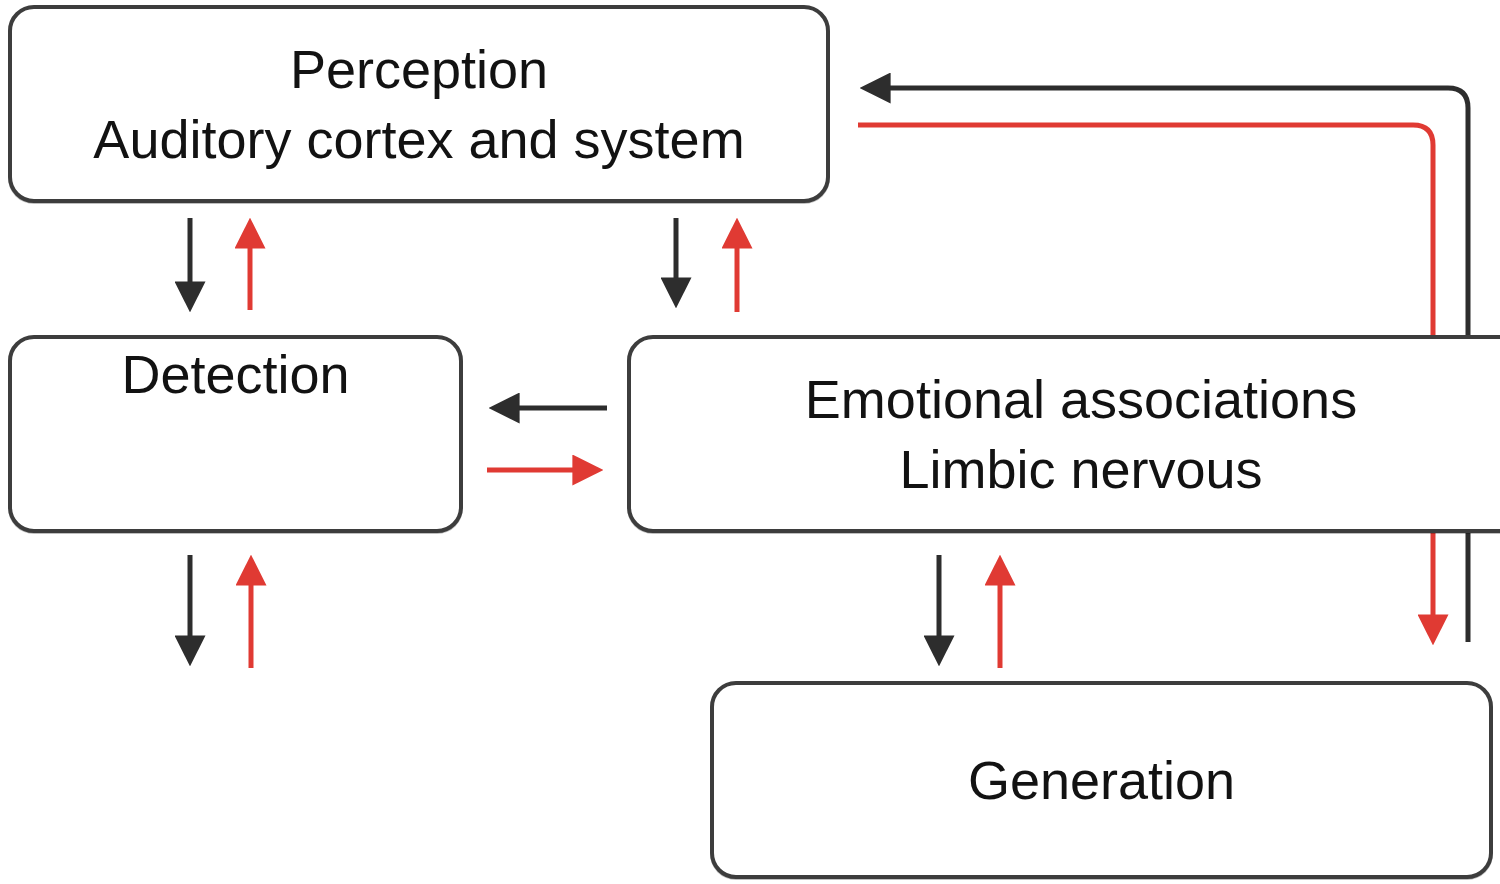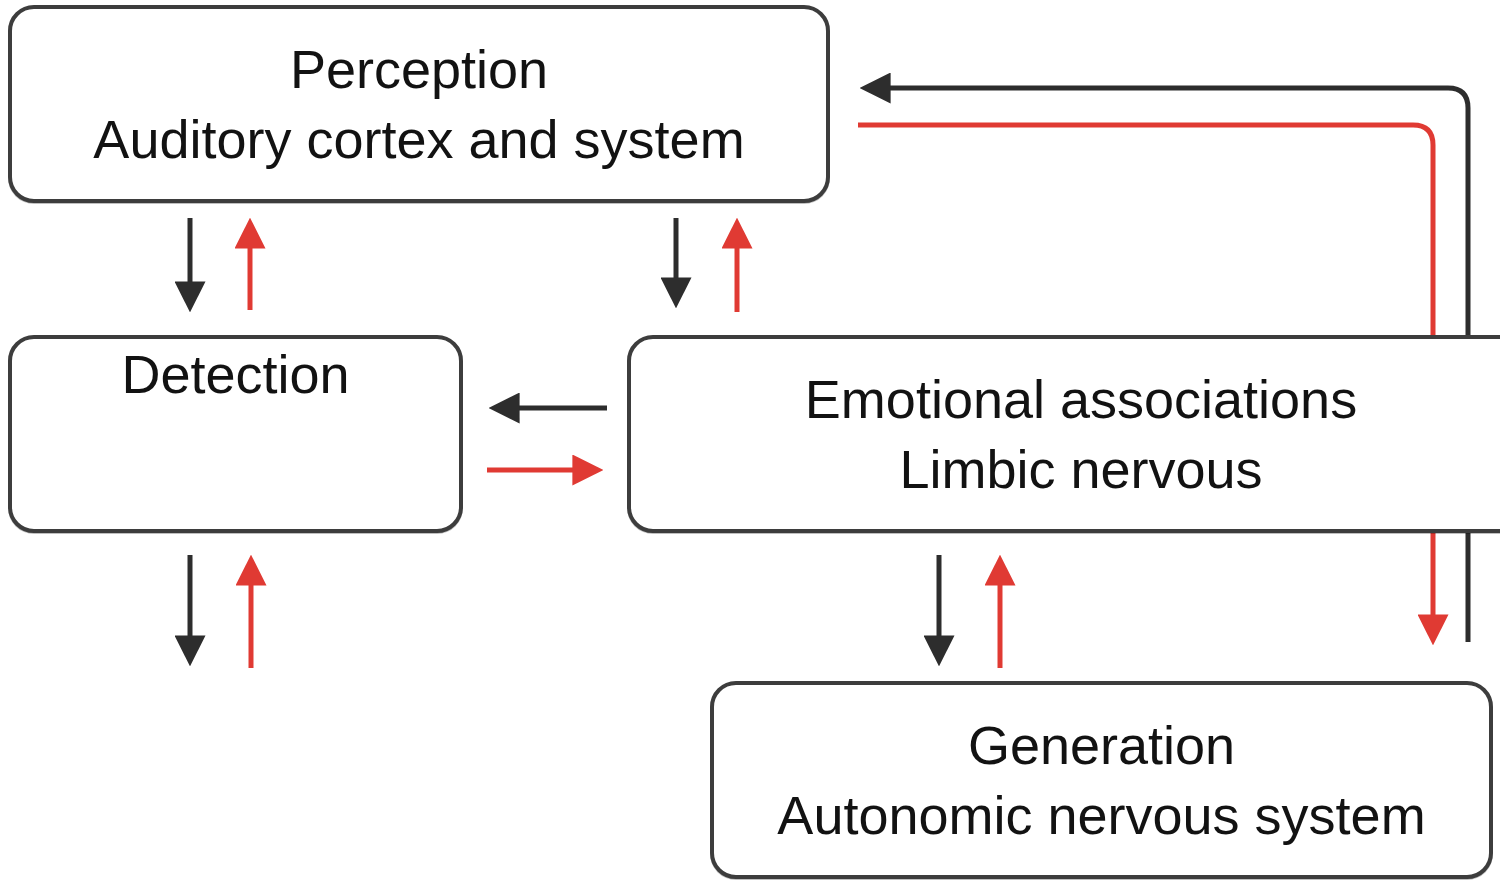--- a/index.html
+++ b/index.html
@@ -79,16 +79,15 @@
   </div>
 
 
   <div class="node node-emotional">
     <span>Emotional associations</span>
     <span>Limbic nervous</span>
   </div>
 
   <div class="node node-annoyance">
     <span>Generation</span>
-    <span>Autonomic nervous system</span>
   </div>
 
 </div>
 
 </body></html>

